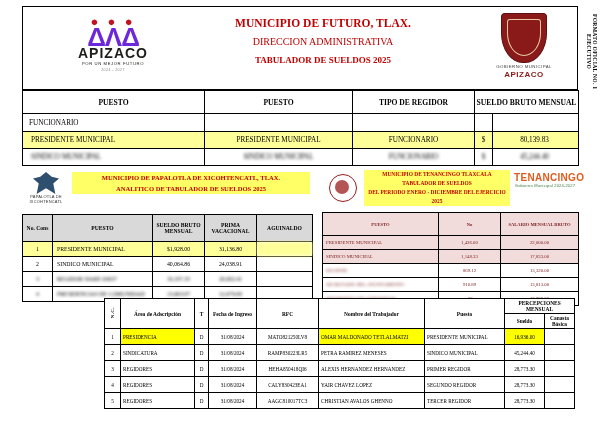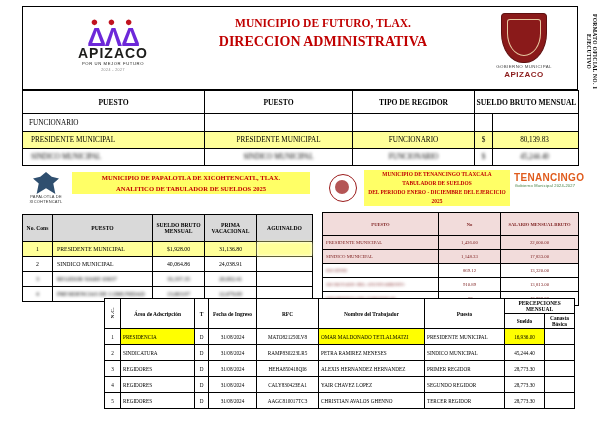--- a/index.html
+++ b/index.html
@@ -49,21 +49,21 @@
   .apizaco-sub {
     font-size: 4.2px; color: #1d1d1b; letter-spacing: .6px; line-height: 7px;
     font-family: "Liberation Sans", sans-serif;
   }
   .apizaco-sub2 { font-size: 3.6px; color: #888; letter-spacing: .4px; }
 
   #panelA .titles {
     position: absolute; left: 150px; top: 8px; width: 300px; text-align: center;
   }
   .ttl1 { color: #c00000; font-weight: bold; font-size: 11.5px; line-height: 17px; }
-  .ttl2 { color: #c00000; font-weight: bold; font-size: 14px; line-height: 19px; }
+  .ttl2 { color: #c00000; font-weight: normal; font-size: 10px; line-height: 19px; }
   .ttl3 { color: #c00000; font-weight: bold; font-size: 9px; line-height: 18px; }
 
   #panelA .logo-right {
     position: absolute; right: 14px; top: 6px; width: 78px; height: 70px; text-align: center;
   }
   .shield {
     width: 44px; height: 48px; margin: 0 auto;
     background: #8a1a1a;
     border: 1px solid #5e1010;
     border-radius: 4px 4px 22px 22px / 4px 4px 30px 30px;
@@ -177,20 +177,21 @@
       <div class="apizaco-dots">● ● ●</div>
       <div class="apizaco-mark">ΔΛΔ</div>
       <div class="apizaco-name">APIZACO</div>
       <div class="apizaco-sub">POR UN MEJOR FUTURO</div>
       <div class="apizaco-sub apizaco-sub2">2024 - 2027</div>
     </div>
 
     <div class="titles">
       <div class="ttl1">MUNICIPIO DE FUTURO, TLAX.</div>
       <div class="ttl2">DIRECCION ADMINISTRATIVA</div>
+      <div class="ttl3">TABULADOR DE SUELDOS 2025</div>
     </div>
 
     <div class="logo-right">
       <div class="shield"></div>
       <div class="gob1">GOBIERNO MUNICIPAL</div>
       <div class="gob2">APIZACO</div>
     </div>
   </div>
 
   <table id="tblA" class="tbl">

